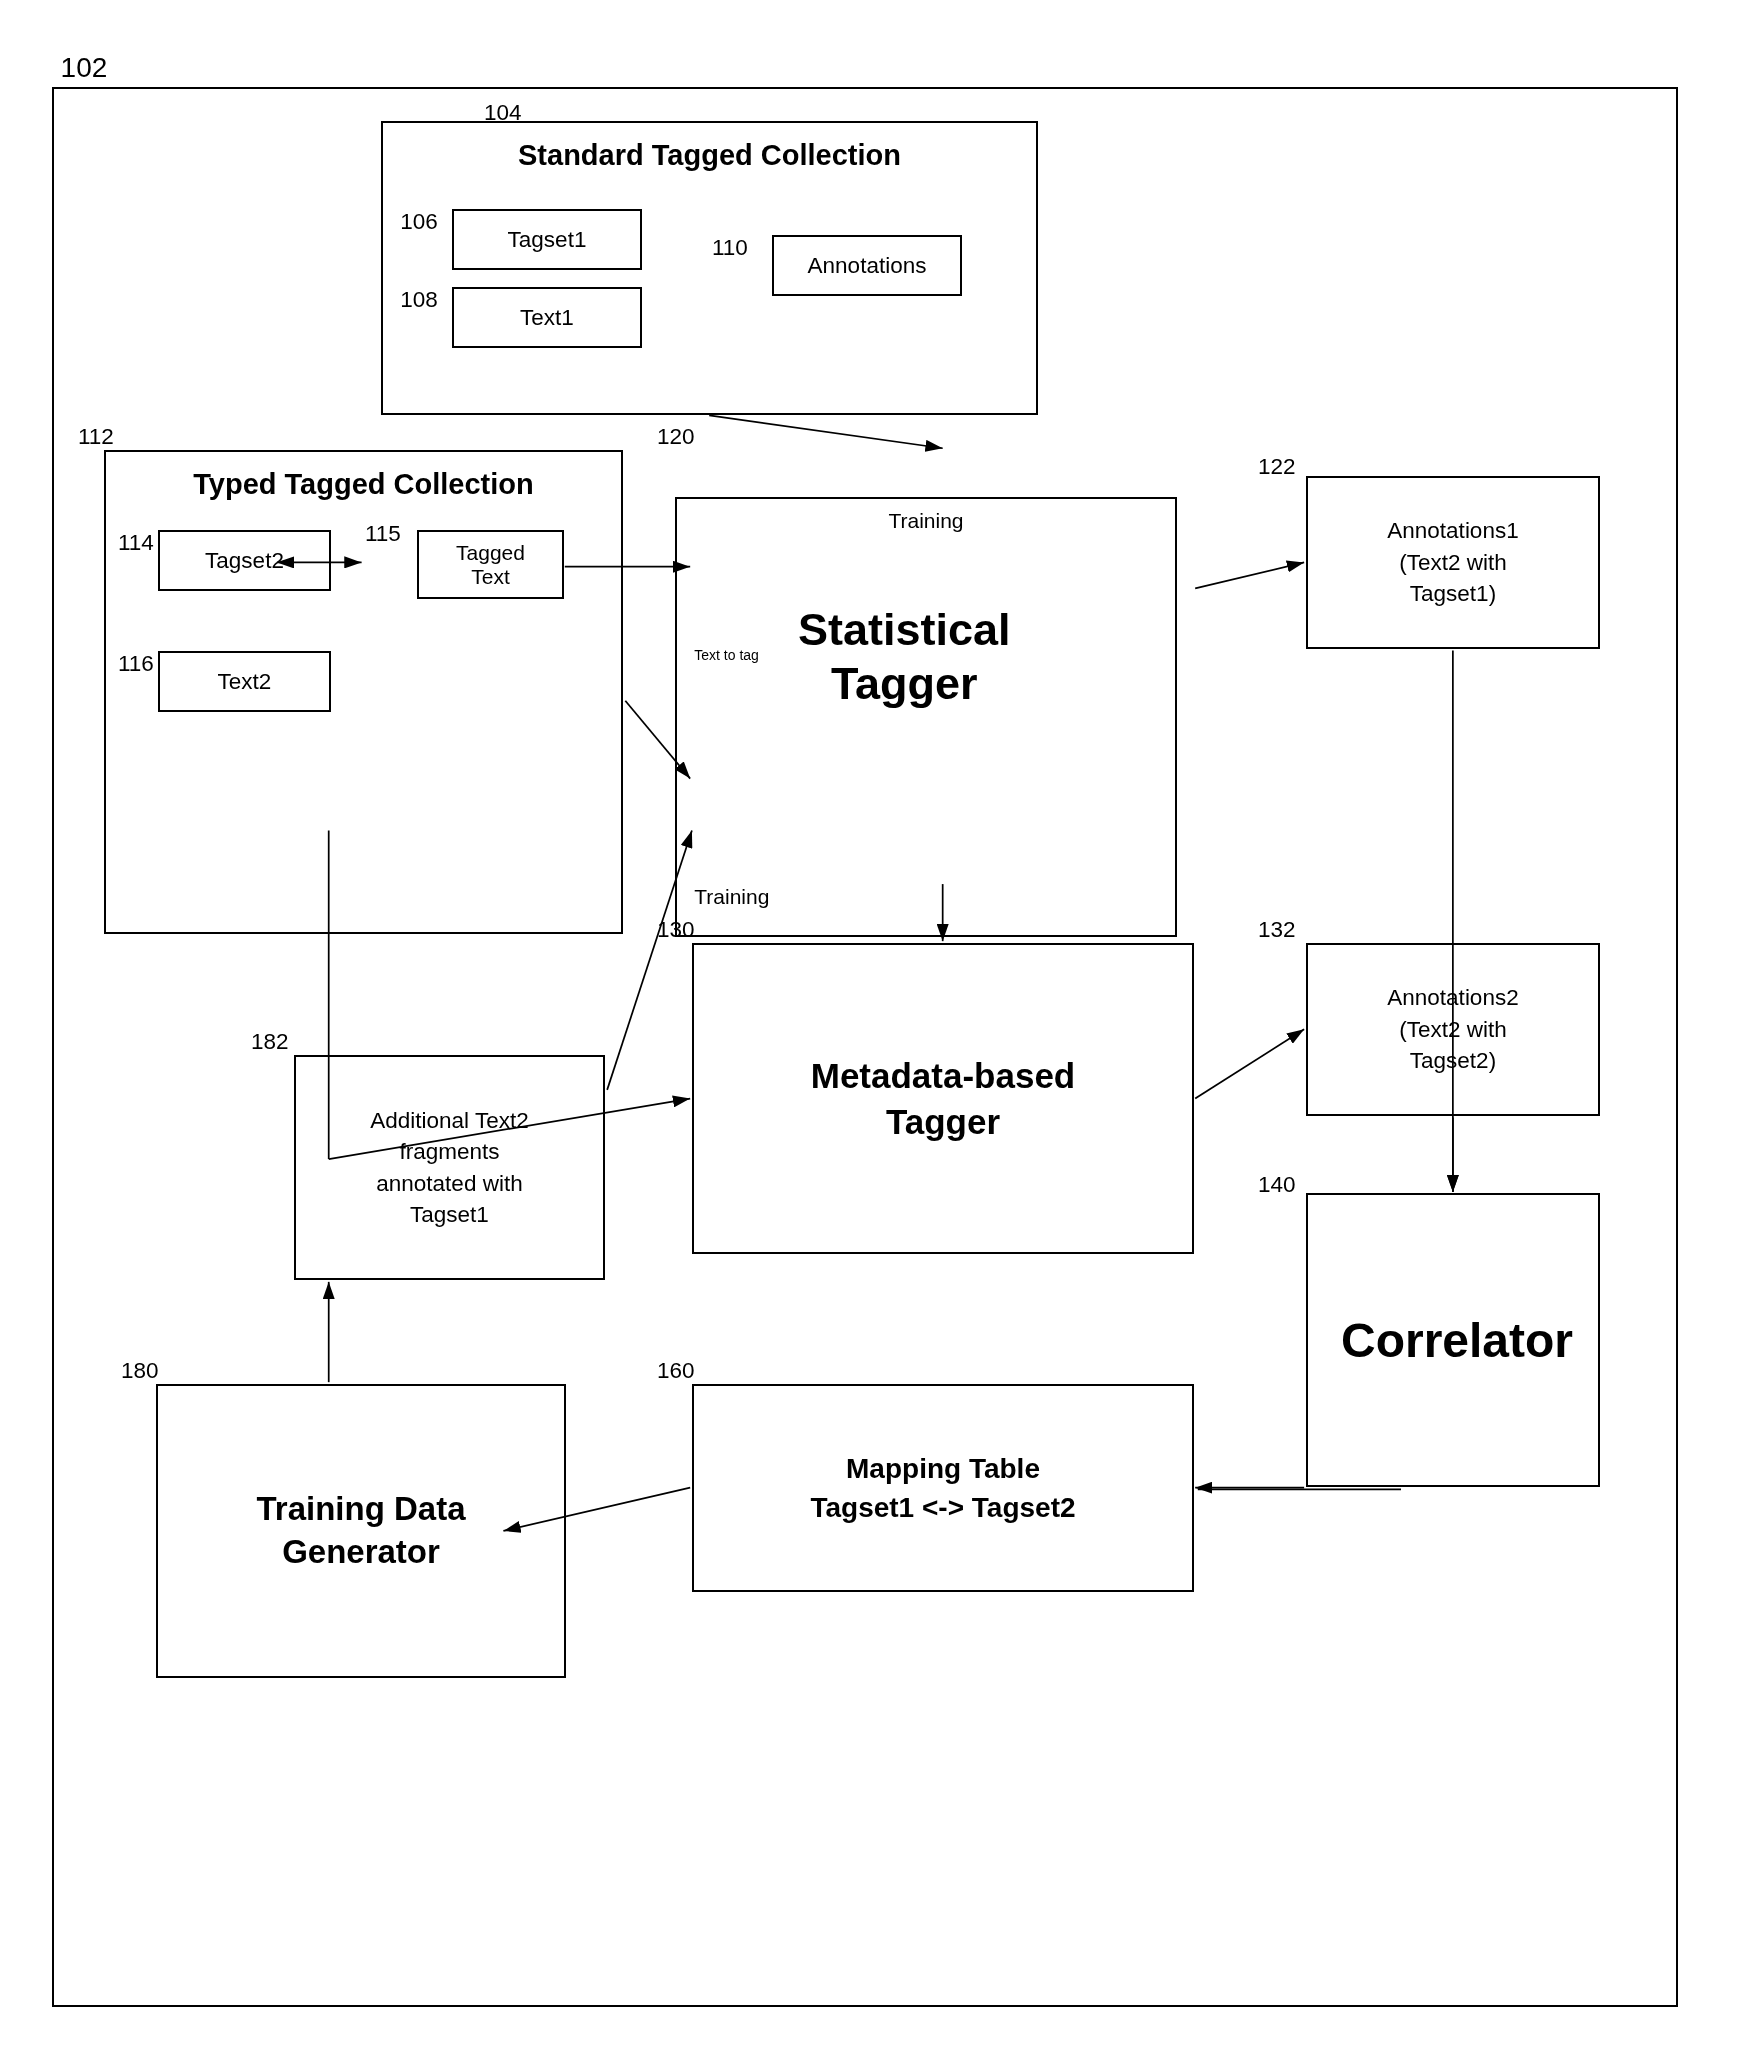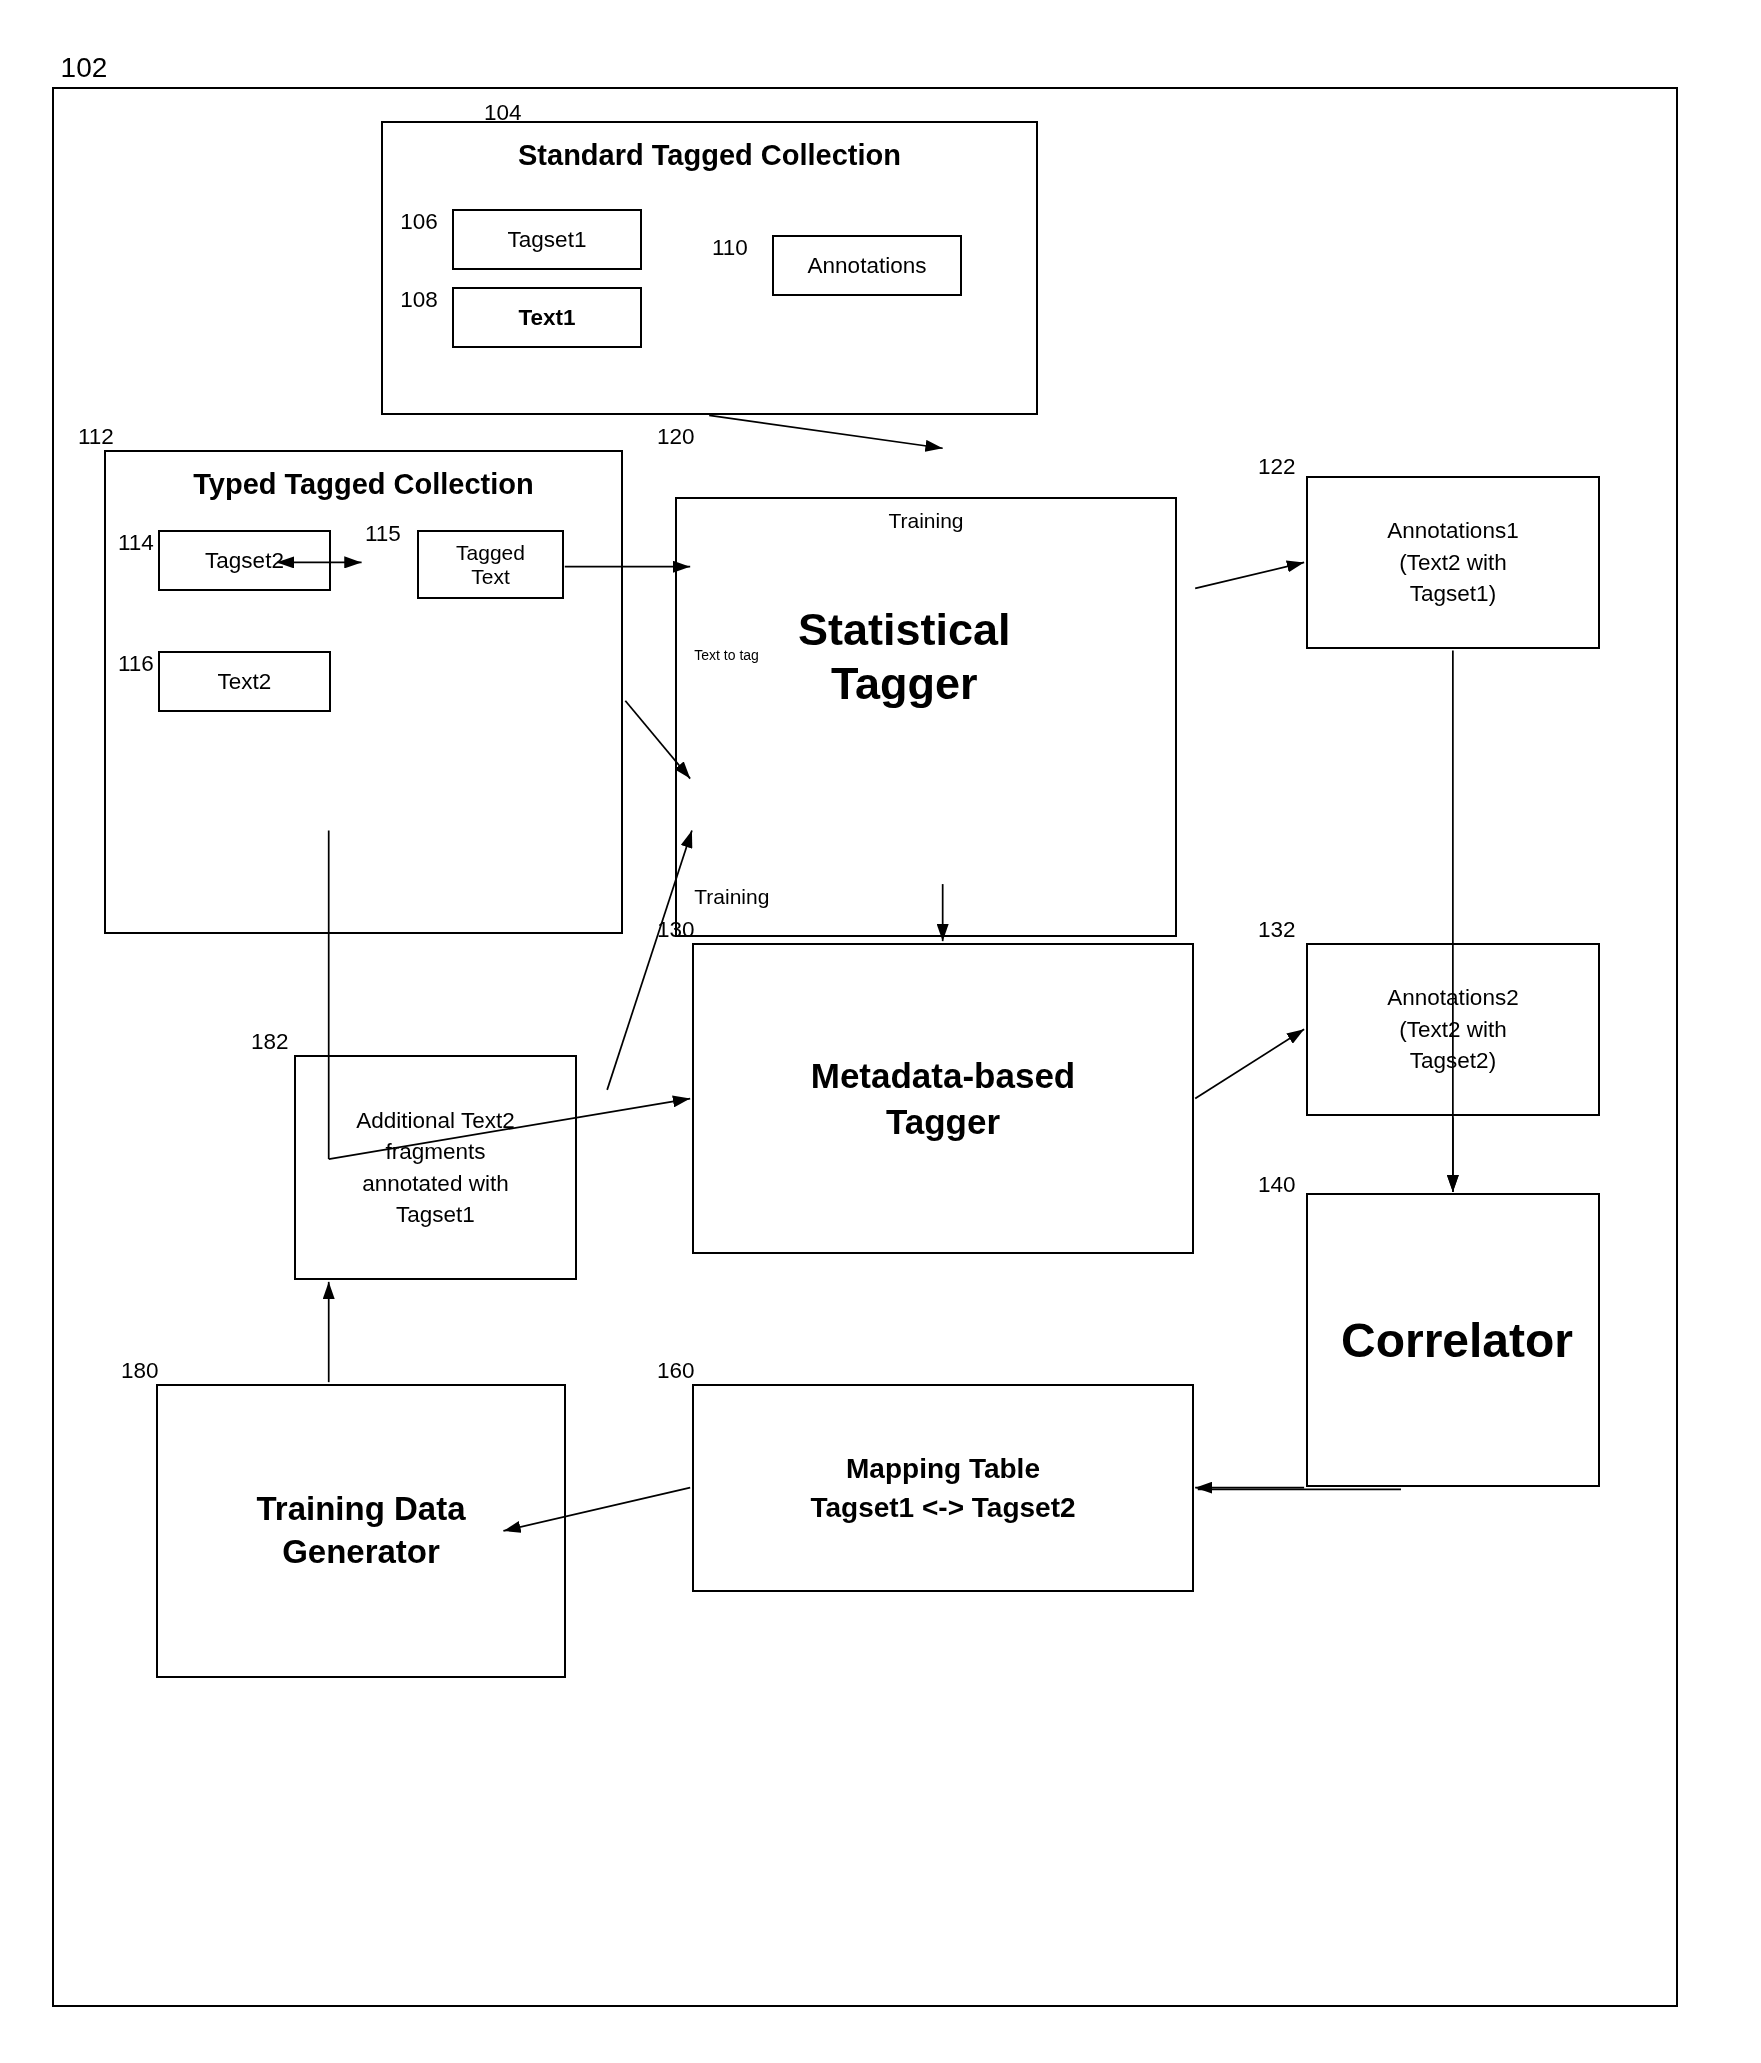--- a/index.html
+++ b/index.html
@@ -79,21 +79,21 @@
 
   <div class="box" style="top:69px; left:329px; width:657px; height:294px;">
     <span class="box-title" style="position:absolute; top:14px; left:50%; transform:translateX(-50%); white-space:nowrap;">Standard  Tagged Collection</span>
 
     <span class="box-label" style="top:86px; left:17.3px;">106</span>
     <div class="box" style="top:86px; left:69px; width:190px; height:61px;">
       <span class="box-small">Tagset1</span>
     </div>
 
     <span class="box-label" style="top:164px; left:17.3px;">108</span>
-    <div class="box" style="top:164px; left:69px; width:190px; height:61px;font-weight:bold;">
+    <div class="box" style="top:164px; left:69px; width:190px; height:61px;">
       <span class="box-small">Text1</span>
     </div>
 
     <span class="box-label" style="top:112px; left:329px;">110</span>
     <div class="box" style="top:112px; left:389px; width:190px; height:61px;">
       <span class="box-small">Annotations</span>
     </div>
   </div>
 
   <span class="box-label" style="top:372px; left:26px;">112</span>
@@ -149,21 +149,21 @@
 (Text2 with
 Tagset2)</span>
   </div>
 
   <span class="box-label" style="top:1120px; left:1206px;">140</span>
   <div class="box" style="top:1141px; left:1254px; width:294px; height:294px;">
     <span style="font-size:48px; font-weight:bold;margin-left:8px;">Correlator</span>
   </div>
 
   <span class="box-label" style="top:977px; left:199px;">182</span>
-  <div class="box" style="top:1003px; left:242px; width:283px; height:225px;">
+  <div class="box" style="top:1003px; left:242px; width:311px; height:225px;">
     <span style="font-size:22.5px; white-space:pre-line; text-align:center; line-height:1.4;">Additional Text2
 fragments
 annotated with
 Tagset1</span>
   </div>
 
   <span class="box-label" style="top:1306px; left:69px;">180</span>
   <div class="box" style="top:1332px; left:104px; width:410px; height:294px;">
     <span style="font-size:33px; font-weight:bold; white-space:pre-line; text-align:center; line-height:1.3;">Training Data
 Generator</span>

